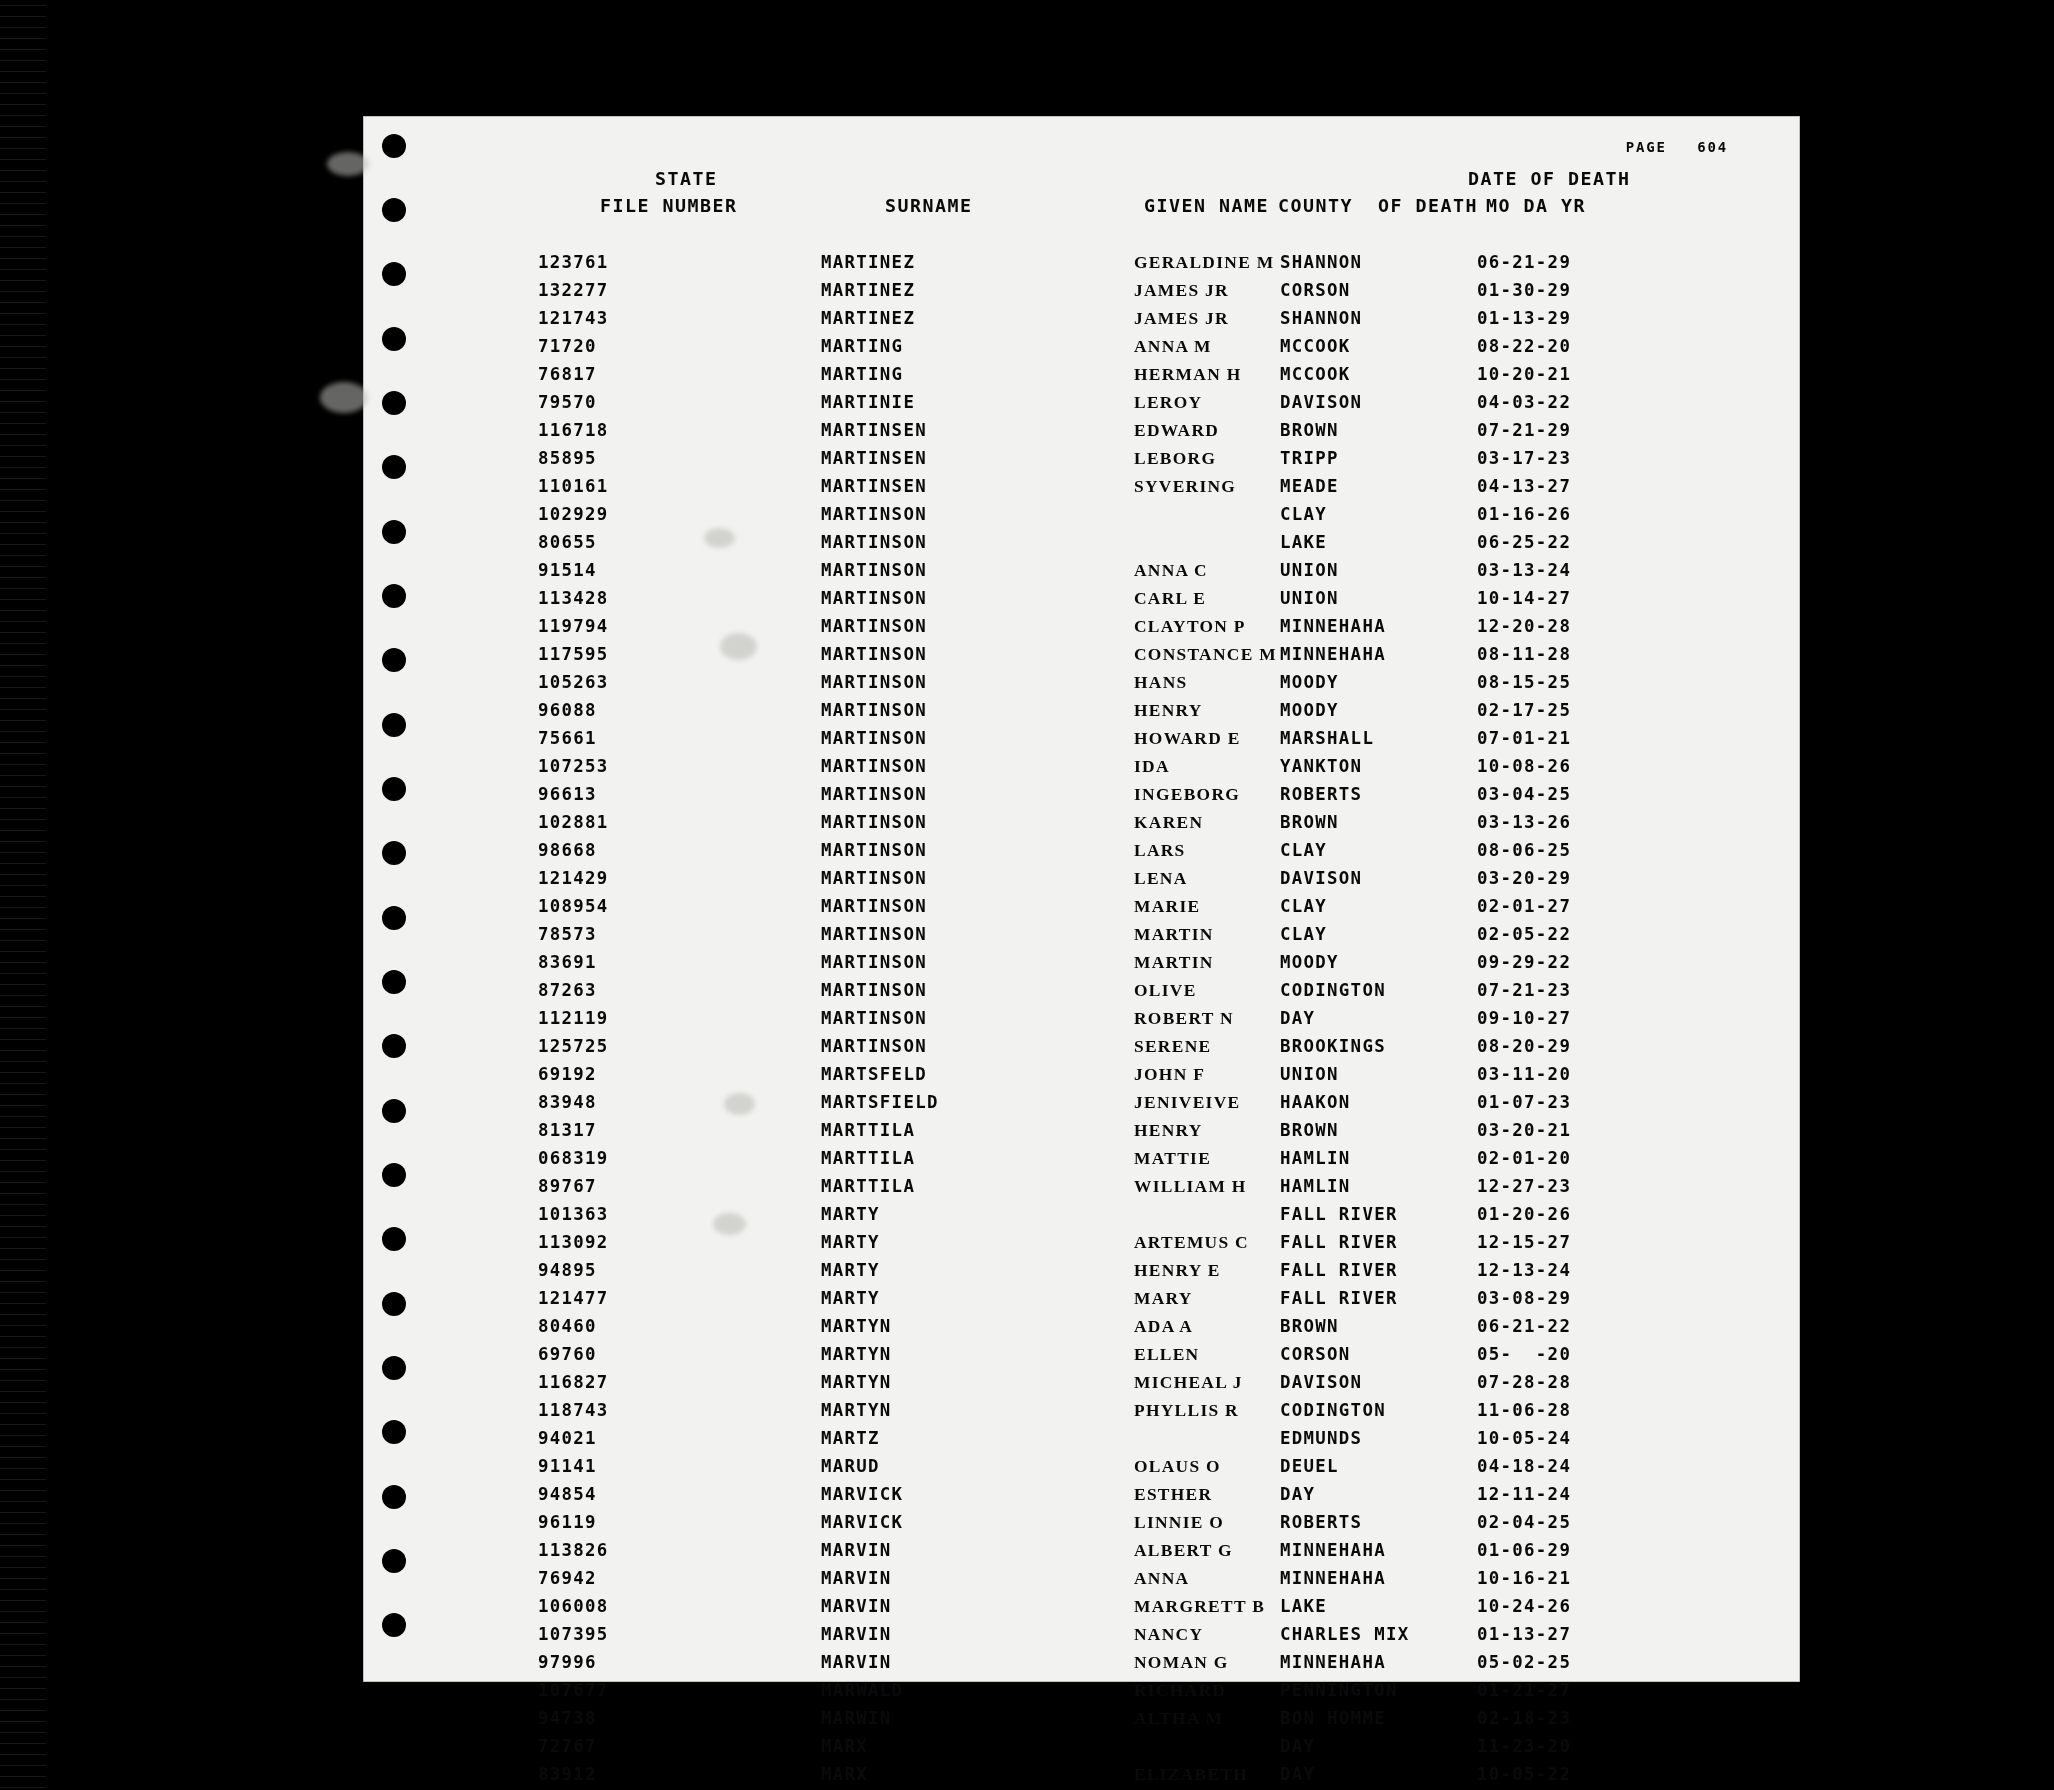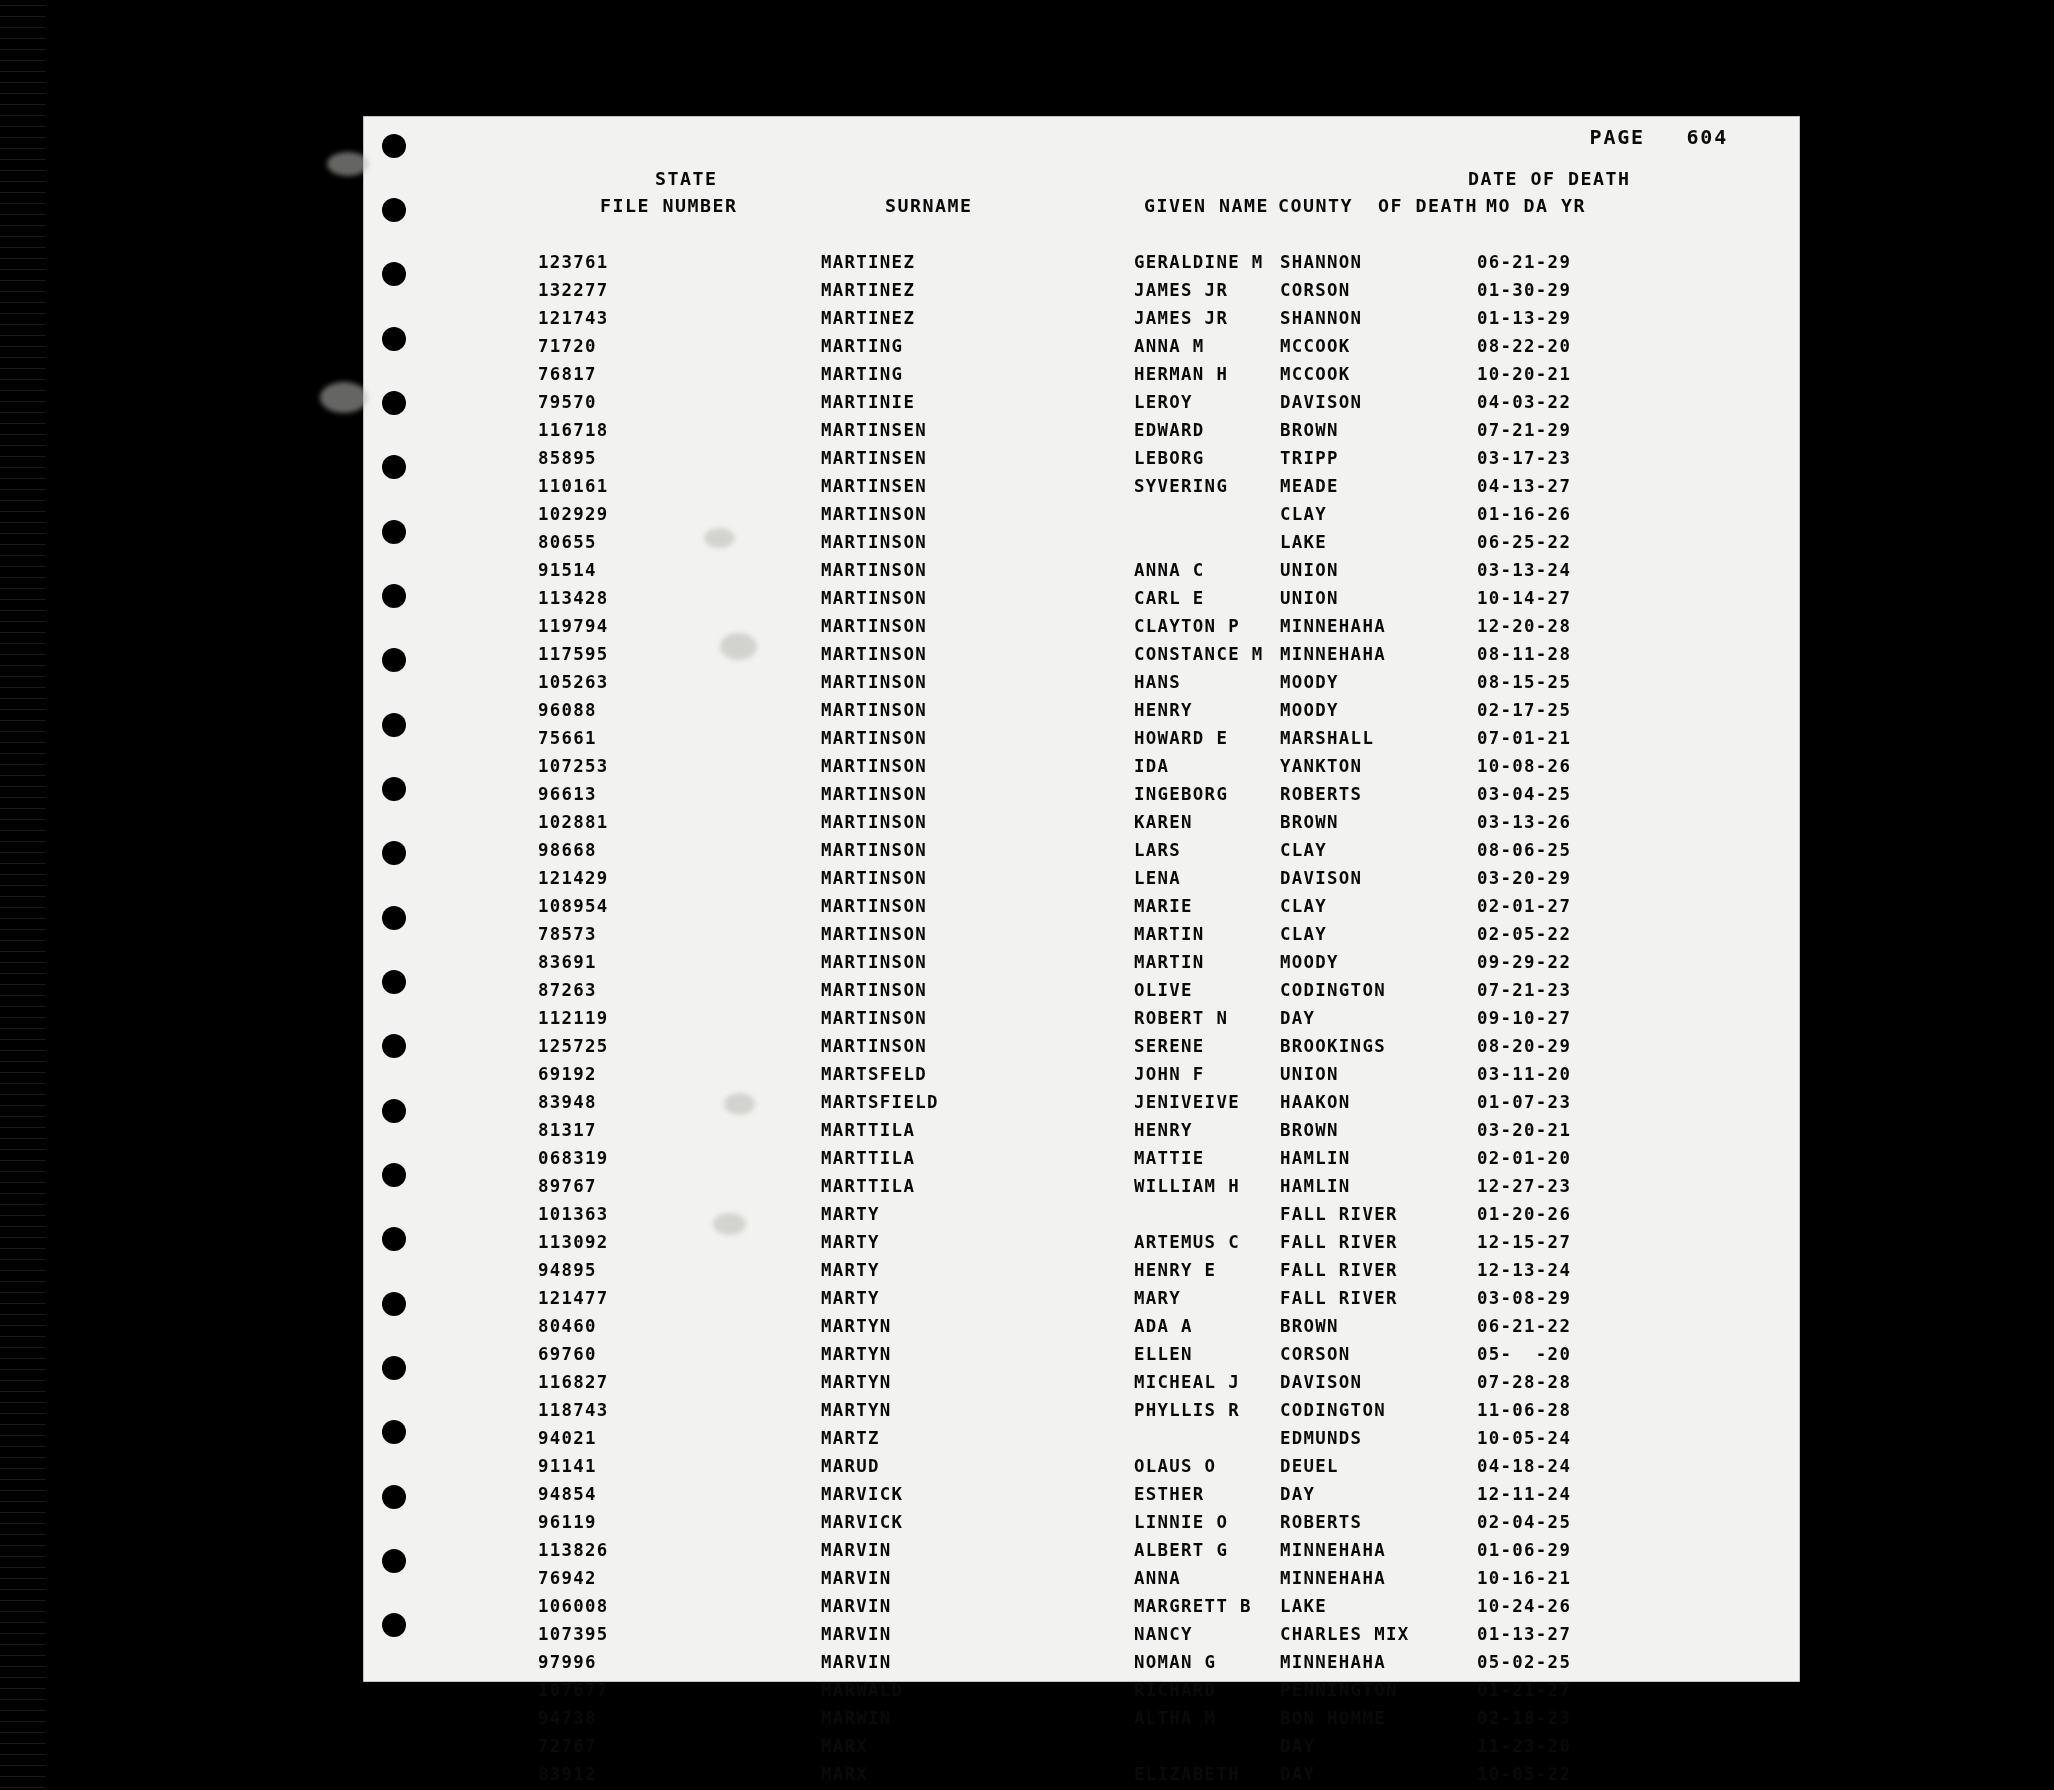--- a/index.html
+++ b/index.html
@@ -77,22 +77,22 @@
     height: 1564px;
     color: #0a0a0a;
     font-weight: 700;
     font-size: 17.4px;
     letter-spacing: 0.5px;
   }
 
   .page-number {
     position: absolute;
     right: 71px;
-    top: 8px;
-    font-size: 20px;
+    top: 22px;
+    font-size: 14px;
     letter-spacing: 1.8px;
     white-space: pre;
   }
 
   .header-row {
     position: absolute;
     left: 0;
     top: 51px;
     width: 1171px;
     height: 55px;
@@ -131,20 +131,21 @@
   }
   .c-surname {
     position: absolute;
     left: 457px;
     letter-spacing: 1.3px;
   }
   .c-given {
     position: absolute;
     left: 770px;
     letter-spacing: 1.3px;
+    font-family: Liberation Serif, serif;
   }
   .c-county {
     position: absolute;
     left: 916px;
     letter-spacing: 1.3px;
   }
   .c-date {
     position: absolute;
     left: 1113px;
     letter-spacing: 1.3px;

